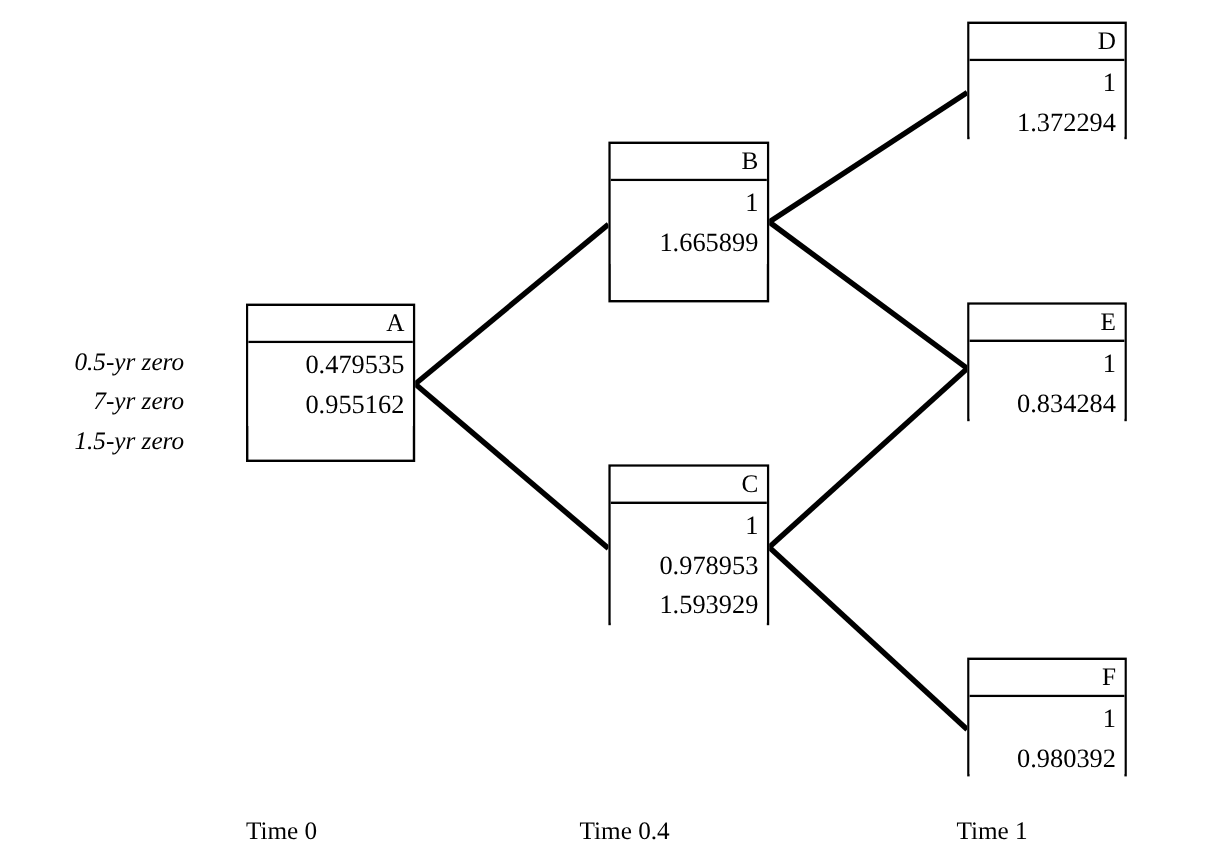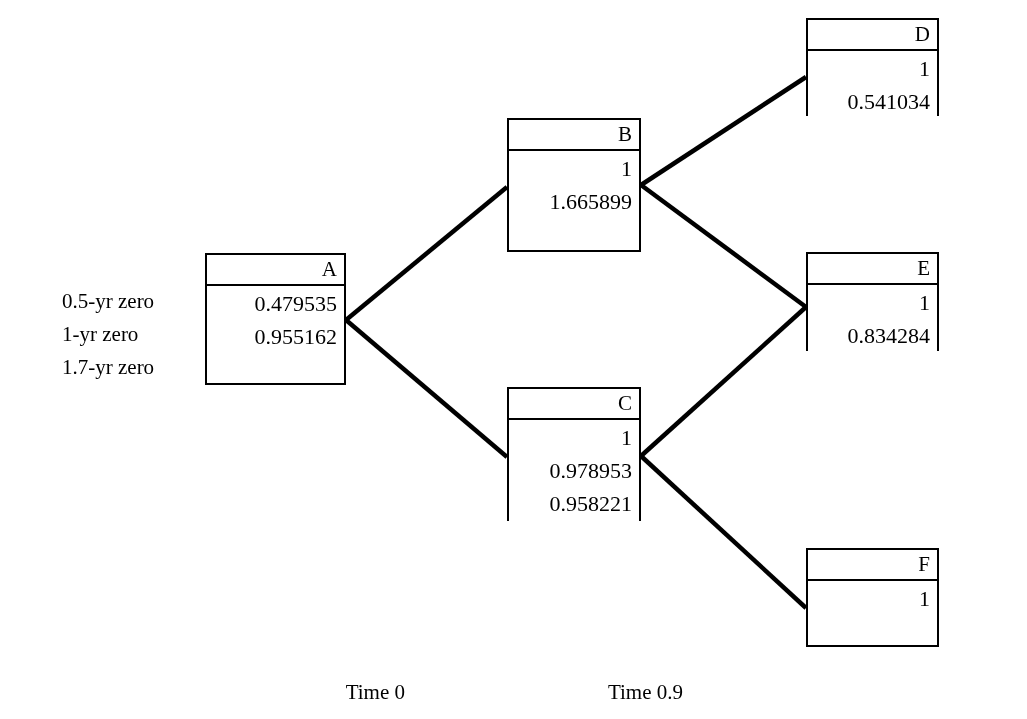--- a/index.html
+++ b/index.html
@@ -62,52 +62,53 @@
   .row-labels {
     position: absolute;
     left: 62px;
     top: 285px;
     z-index: 3;
   }
   .row-label {
     font-size: 21px;
     line-height: 33px;
     white-space: nowrap;
-    text-align: left;
+    text-align: right;
+    font-style: italic;
   }
 
   
   .time-label {
     position: absolute;
     top: 678px;
     font-size: 21px;
     line-height: 28px;
-    text-align: right;
+    text-align: left;
     white-space: nowrap;
     z-index: 3;
   }
 </style>
 </head>
 <body>
 
 <div id="stage">
 
   <svg id="edges" viewBox="0 0 1027 719" width="1027" height="719" xmlns="http://www.w3.org/2000/svg">
       <line x1="346" y1="320" x2="507" y2="187" stroke="#000000" stroke-width="4.5" stroke-linecap="butt"></line>
       <line x1="346" y1="320" x2="507" y2="457" stroke="#000000" stroke-width="4.5" stroke-linecap="butt"></line>
       <line x1="641" y1="185" x2="806" y2="77" stroke="#000000" stroke-width="4.5" stroke-linecap="butt"></line>
       <line x1="641" y1="185" x2="806" y2="307" stroke="#000000" stroke-width="4.5" stroke-linecap="butt"></line>
       <line x1="641" y1="456" x2="806" y2="307" stroke="#000000" stroke-width="4.5" stroke-linecap="butt"></line>
       <line x1="641" y1="456" x2="806" y2="608" stroke="#000000" stroke-width="4.5" stroke-linecap="butt"></line>
     </svg>
 
   <div class="row-labels">
     <div class="row-label">0.5-yr zero</div>
-    <div class="row-label">1-yr zero</div>
-    <div class="row-label">1.7-yr zero</div>
+    <div class="row-label">7-yr zero</div>
+    <div class="row-label">1.5-yr zero</div>
   </div>
 
   <div class="node" id="node-A" style="left: 205px; top: 253px; width: 141px; height: 132px;">
     <div class="node-header">A</div>
     <div class="node-body">
       <div class="node-value">0.479535</div>
       <div class="node-value">0.955162</div>
     </div>
   </div>
 
@@ -117,43 +118,45 @@
       <div class="node-value">1</div>
       <div class="node-value">1.665899</div>
     </div>
   </div>
 
   <div class="node" id="node-C" style="left: 507px; top: 387px; width: 134px; height: 134px;">
     <div class="node-header">C</div>
     <div class="node-body">
       <div class="node-value">1</div>
       <div class="node-value">0.978953</div>
-      <div class="node-value">0.958221</div>
+      <div class="node-value">1.593929</div>
     </div>
   </div>
 
   <div class="node" id="node-D" style="left: 806px; top: 18px; width: 133px; height: 98px;">
     <div class="node-header">D</div>
     <div class="node-body">
       <div class="node-value">1</div>
-      <div class="node-value">0.541034</div>
+      <div class="node-value">1.372294</div>
     </div>
   </div>
 
   <div class="node" id="node-E" style="left: 806px; top: 252px; width: 133px; height: 99px;">
     <div class="node-header">E</div>
     <div class="node-body">
       <div class="node-value">1</div>
       <div class="node-value">0.834284</div>
     </div>
   </div>
 
   <div class="node" id="node-F" style="left: 806px; top: 548px; width: 133px; height: 99px;">
     <div class="node-header">F</div>
     <div class="node-body">
       <div class="node-value">1</div>
+      <div class="node-value">0.980392</div>
     </div>
   </div>
 
   <div class="time-label" id="time-0" style="left: 205px; width: 200px;">Time 0</div>
-  <div class="time-label" id="time-1" style="left: 483px; width: 200px;">Time 0.9</div>
+  <div class="time-label" id="time-1" style="left: 483px; width: 200px;">Time 0.4</div>
+  <div class="time-label" id="time-2" style="left: 797px; width: 200px;">Time 1</div>
 
 </div>
 
 </body></html>

